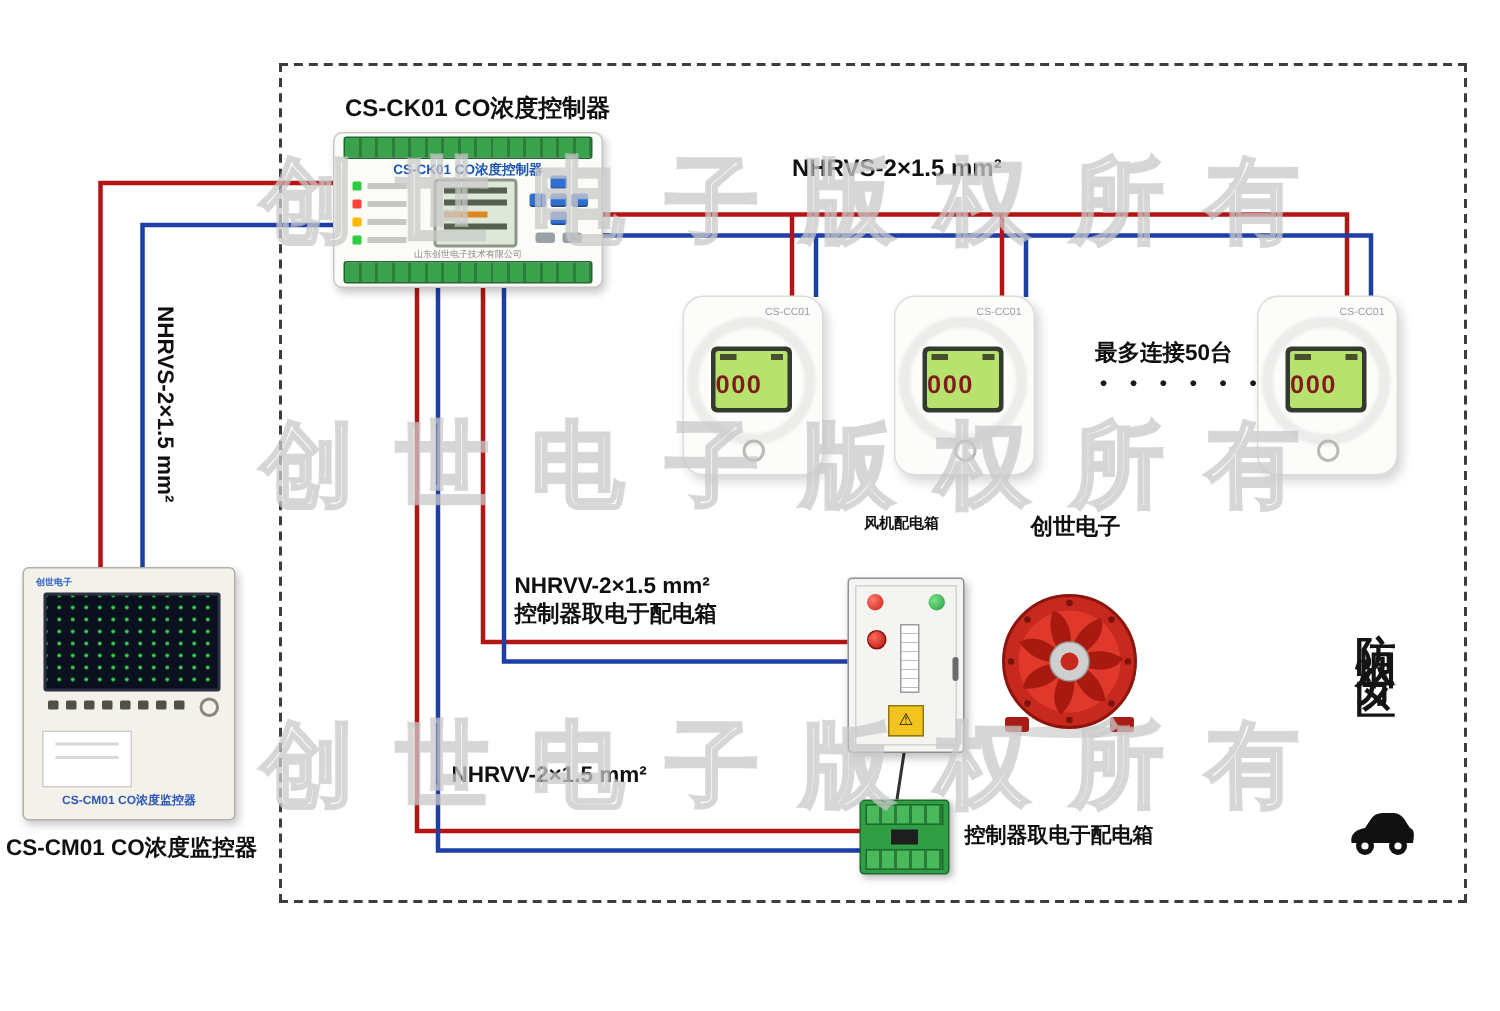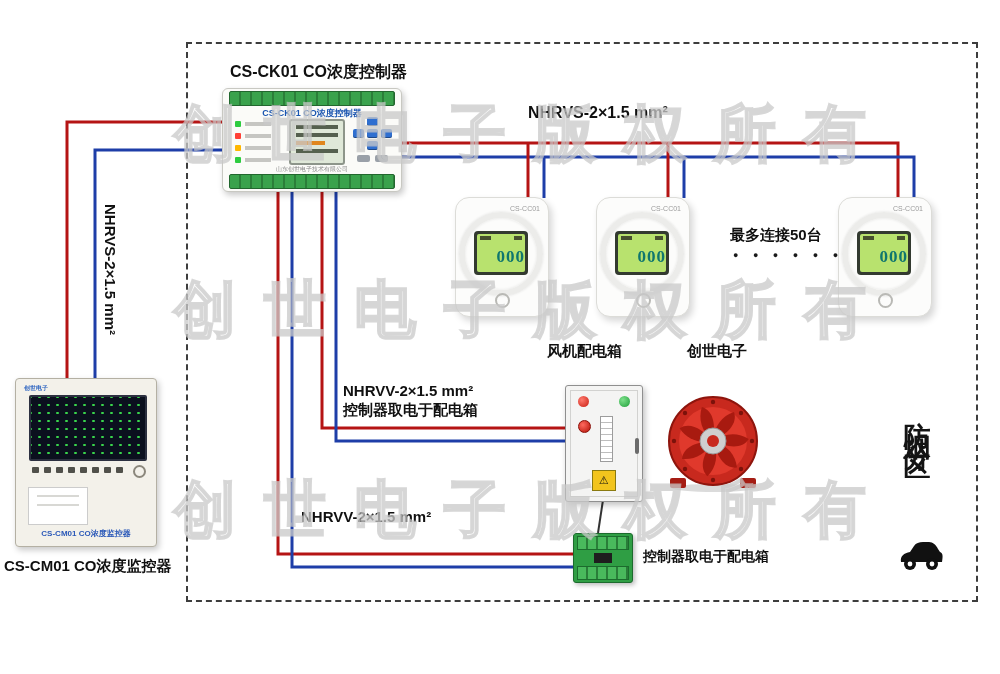--- a/index.html
+++ b/index.html
@@ -45,22 +45,22 @@
       border-radius:14px;box-shadow:3px 4px 7px rgba(0,0,0,.16);z-index:2;}
   .d1{left:455px}.d2{left:596px}.d3{left:838px}
   .det-model{position:absolute;top:7px;right:8px;font-size:7px;color:#9a9a9a;}
   .det-ring{position:absolute;left:3px;top:14px;width:72px;height:72px;border:6px solid #ececea;border-radius:50%;
       box-shadow:0 0 3px rgba(0,0,0,.12), inset 0 0 3px rgba(0,0,0,.1);}
   .det-bezel{position:absolute;left:9px;top:13px;width:54px;height:44px;background:#333a30;border-radius:4px;padding:3px;box-sizing:border-box;}
   .det-lcd{width:100%;height:100%;border-radius:2px;display:flex;flex-direction:column;}
   .det-lcd-top{height:8px;display:flex;justify-content:space-between;padding:2px 3px 0 3px;}
   .seg{display:block;height:4px;background:#46502e;}
   .seg.a{width:11px}.seg.b{width:8px}
-  .det-read{flex:1;text-align:right;font-family:Liberation Serif, serif;font-weight:bold;
-      font-size:17px;color:#0f766e;line-height:26px;letter-spacing:1px;}
+  .det-read{flex:1;text-align:left;font-family:Liberation Sans, sans-serif;font-weight:bold;
+      font-size:17px;color:#7f1d1d;line-height:26px;letter-spacing:1px;}
   .det-logo{position:absolute;bottom:8px;left:50%;margin-left:-7px;width:11px;height:11px;border:2px solid #b9b9b5;border-radius:50%;}
 
   
   .monitor{position:absolute;left:15px;top:378px;width:140px;height:167px;background:#f3f1ea;
       border:1px solid #b4b0a3;border-radius:4px;box-shadow:2px 3px 6px rgba(0,0,0,.22);z-index:2;}
   .mon-logo{position:absolute;top:5px;left:8px;font-size:6px;font-weight:bold;color:#2a62c0;}
   .mon-screen{position:absolute;left:13px;top:16px;width:114px;height:62px;background-color:#0b101e;
       border:2px solid #2c3040;border-radius:2px;
       background-image:radial-gradient(#39d74c 1px, transparent 1.6px);background-size:9px 8px;background-position:4px 4px;}
   .mon-keys{position:absolute;left:16px;top:88px;display:flex;gap:5px;}
@@ -101,21 +101,21 @@
       letter-spacing:11px;color:#141414;z-index:3;}
   .car{position:absolute;left:897px;top:540px;z-index:3;}
 
   
   #title-controller{left:230px;top:62px;font-size:16px;}
   #label-bus-top{left:528px;top:104px;font-size:16px;}
   #label-left{left:35px;top:261px;width:150px;text-align:center;font-size:15px;transform:rotate(90deg);}
   #label-max{left:730px;top:226px;font-size:15px;}
   #dots-row{left:733px;top:250px;font-size:9px;letter-spacing:6px;color:#1a1a1a;font-weight:bold;}
   #cap-detector{left:820px;top:322px;font-size:15px;}
-  #cap-fanbox{left:547px;top:342px;font-size:15px;}
+  #cap-fanbox{left:576px;top:342px;font-size:10px;}
   #cap-fan{left:687px;top:342px;font-size:15px;}
   #label-power{left:343px;top:381px;font-size:15px;line-height:19px;}
   #label-control{left:301px;top:507px;font-size:15px;line-height:19px;}
   #cap-module{left:643px;top:548px;font-size:14px;}
   #cap-monitor{left:4px;top:556px;font-size:15px;line-height:20px;}
 </style>
 </head>
 <body>
 
 <div id="canvas">

